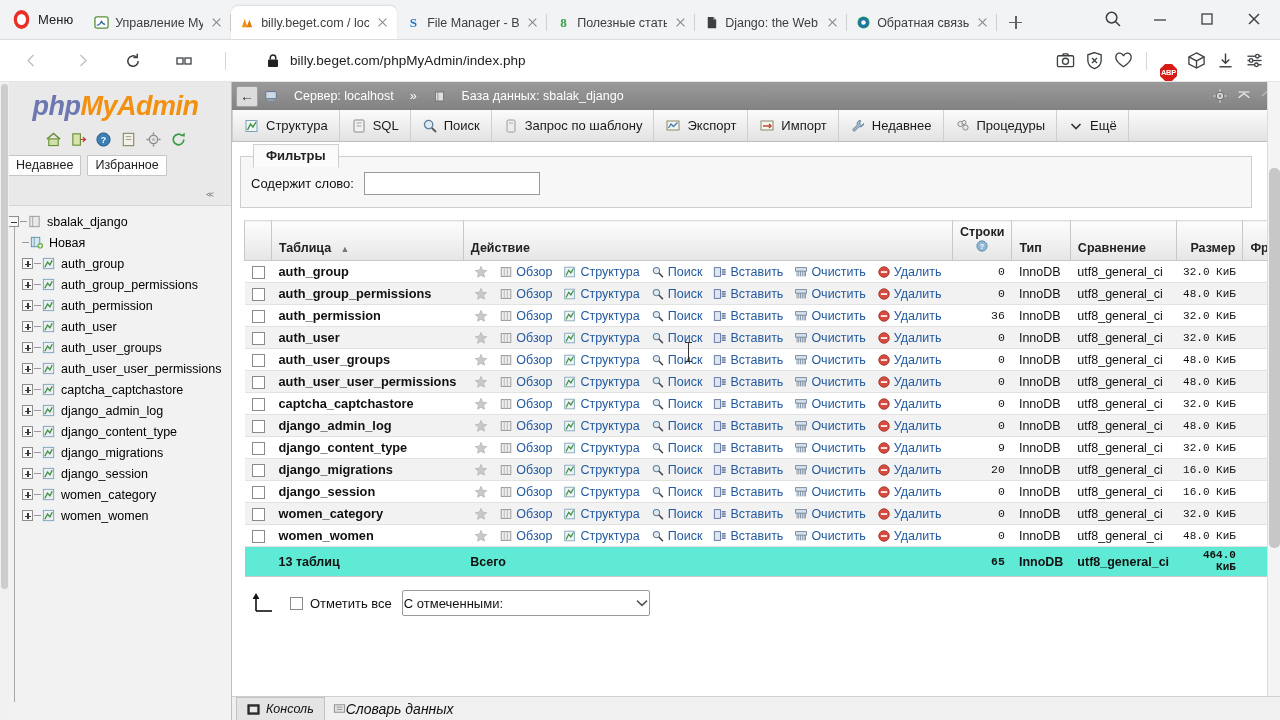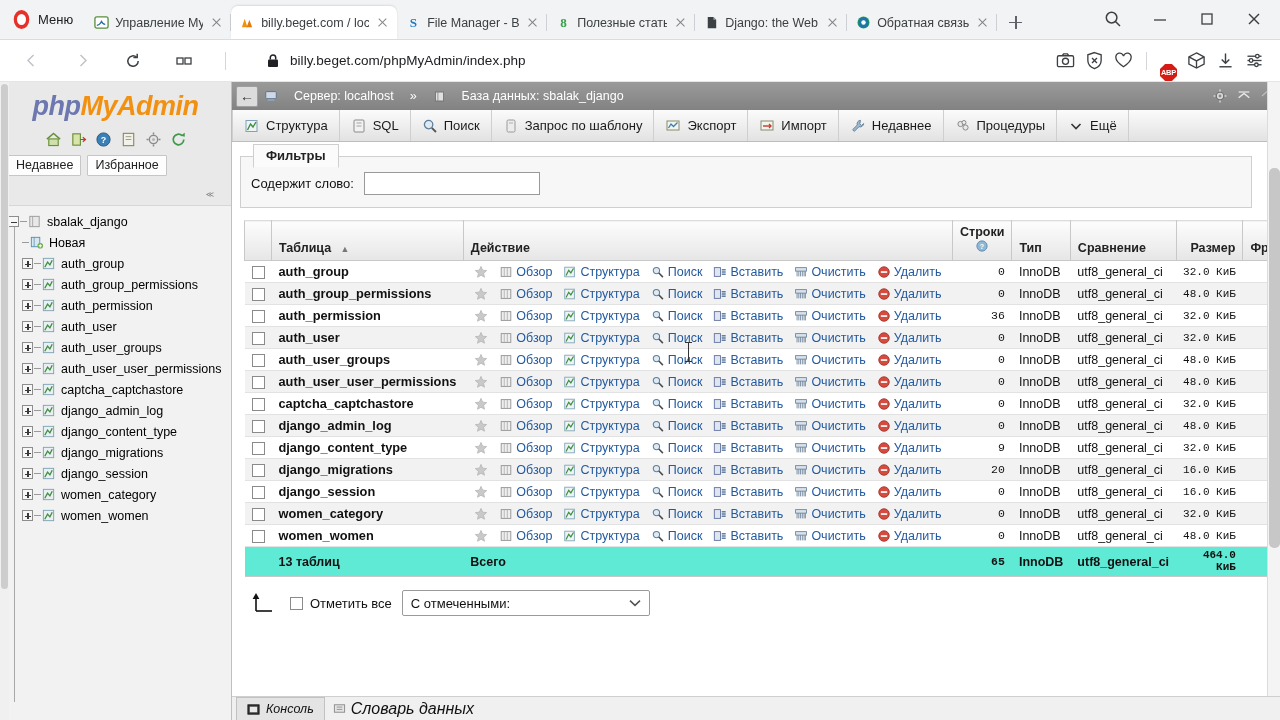--- a/index.html
+++ b/index.html
@@ -215,34 +215,34 @@
   tr.total .coll-cell, tr.total .type-cell { font-weight:bold; }
 
   .cb { width:13px; height:13px; border:1px solid #8a8a8a; background:#fff; display:inline-block; vertical-align:middle; }
 
   .footer-ctl { display:flex; align-items:center; gap: 10px; margin: 13px 0 0 14px; }
   .uparrow { width: 28px; height: 22px; position:relative; flex:0 0 28px; }
   .check-all { display:flex; align-items:center; gap:7px; font-size:13px; color:#111; }
   .withsel {
     width: 248px; height: 26px; border: 1px solid #9a9a9a; background:#fff;
     font-size: 13px; color:#111; display:flex; align-items:center;
-    padding: 0 8px; justify-content: space-between; border-radius:2px;
+    padding: 0 1px; justify-content: space-between; border-radius:2px;
   }
 
   .console-bar {
     position:absolute; left:0; right:0; bottom:0; height: 24px;
     background: #f0f0f0; border-top: 1px solid #cfcfcf;
     display:flex; align-items:center; gap: 8px; padding-left: 4px; font-style: italic;
   }
   .console-tab {
     display:flex; align-items:center; gap:6px; background:#e4e4e4;
     border: 1px solid #c2c2c2; border-bottom:none; height: 23px;
     padding: 0 10px; font-size: 12.5px; color:#111;
   }
-  .dict { display:flex; align-items:center; gap:5px; font-size:16px; color:#111;justify-content:space-between; }
+  .dict { display:flex; align-items:center; font-size:14px; color:#111;justify-content:space-between; }
 
   .vscroll-main {
     position:absolute; right:0; top:0; bottom:0; width: 13px; background:#f4f4f4;
     border-left:1px solid #dcdcdc;
   }
   .vthumb { position:absolute; left:1px; top:86px; width:11px; height:380px; background:#c7c7c7; border-radius:5px; }
 
   .icursor { position:absolute; left:456px; top:200px; width:1px; height:20px; background:#333; }
   .icursor::before, .icursor::after{
     content:""; position:absolute; left:-3px; width:7px; height:1px; background:#333;

